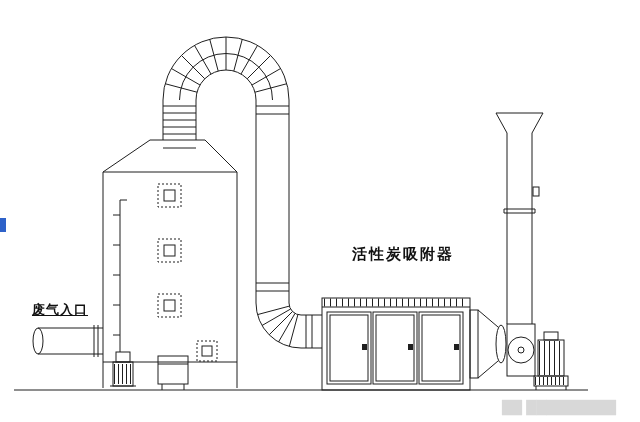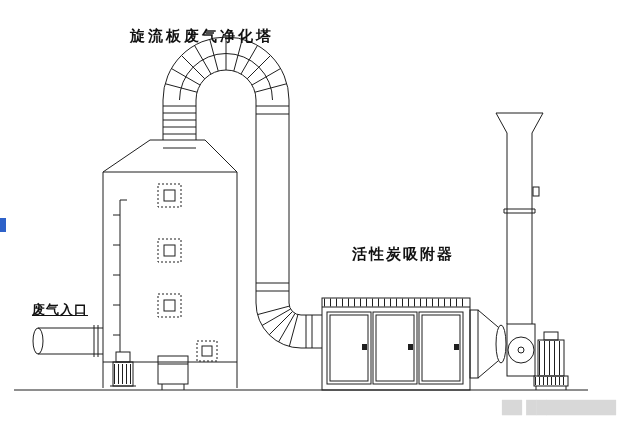--- a/index.html
+++ b/index.html
@@ -166,16 +166,15 @@
       <rect x="362" y="344" width="5" height="6"></rect>
       <rect x="408" y="344" width="5" height="6"></rect>
       <rect x="454" y="344" width="5" height="6"></rect>
     </g>
 
     <rect x="0" y="218" width="6" height="14" stroke="none" fill="#2e62c9"></rect>
 
     <text x="502" y="412" font-size="13" stroke="none" fill="#d8d8d8">██ █████████</text>
   </svg>
 
-  <div class="dlabel lbl-tower">旋流板废气净化塔</div>
   <div class="dlabel lbl-adsorber">活性炭吸附器</div>
   <div class="dlabel lbl-inlet">废气入口</div>
 </div>
 
 </body></html>

